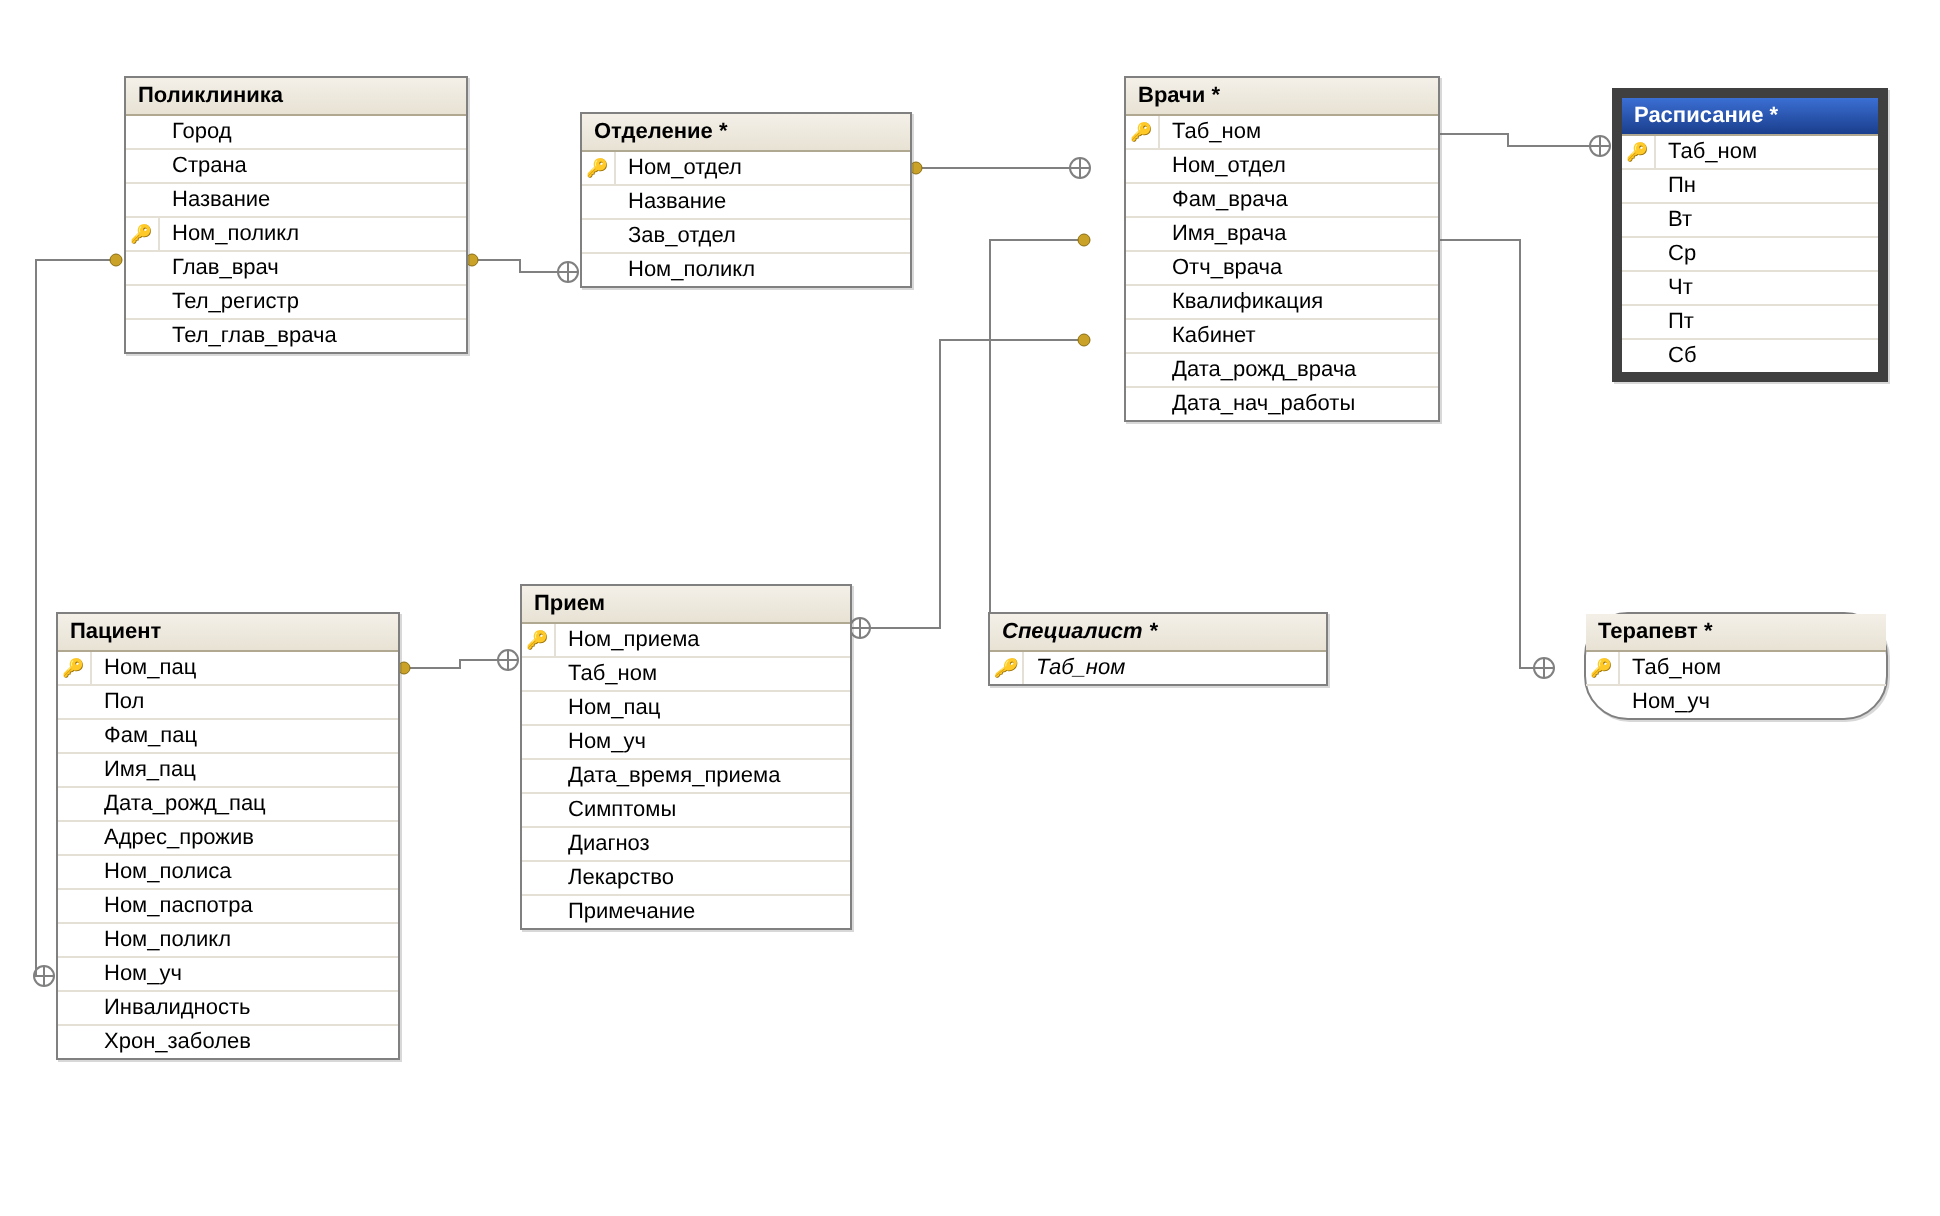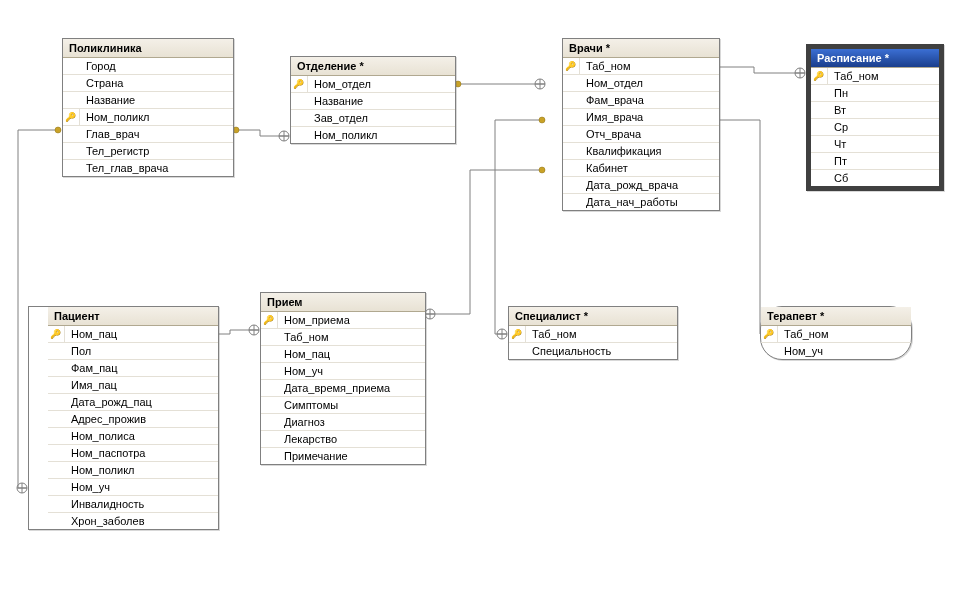--- a/index.html
+++ b/index.html
@@ -215,21 +215,21 @@
     </div>
     <div class="field-row">
       <div class="pk-cell"></div>
       <div class="field-name">Пт</div>
     </div>
     <div class="field-row">
       <div class="pk-cell"></div>
       <div class="field-name">Сб</div>
     </div>
   </div>
-<div class="table-box" style="left: 28px; top: 306px; width: 170px; padding-left: 19px;">
+<div class="table-box" style="left: 28px; top: 306px; width: 170px;">
     <div class="table-title">Пациент</div>
     <div class="field-row">
       <div class="pk-cell key">🔑</div>
       <div class="field-name">Ном_пац</div>
     </div>
     <div class="field-row">
       <div class="pk-cell"></div>
       <div class="field-name">Пол</div>
     </div>
     <div class="field-row">
@@ -305,32 +305,28 @@
     </div>
     <div class="field-row">
       <div class="pk-cell"></div>
       <div class="field-name">Лекарство</div>
     </div>
     <div class="field-row">
       <div class="pk-cell"></div>
       <div class="field-name">Примечание</div>
     </div>
   </div>
-<div class="table-box" style="left: 508px; top: 306px; width: 168px;">
+<div class="table-box" style="left: 494px; top: 306px; width: 168px; font-style: italic;">
     <div class="table-title">Специалист *</div>
     <div class="field-row">
       <div class="pk-cell key">🔑</div>
       <div class="field-name">Таб_ном</div>
     </div>
-    <div class="field-row">
-      <div class="pk-cell"></div>
-      <div class="field-name">Специальность</div>
-    </div>
-  </div>
-<div class="table-box" style="left: 760px; top: 306px; width: 150px; border-radius: 22px;">
+  </div>
+<div class="table-box" style="left: 792px; top: 306px; width: 150px; border-radius: 22px;">
     <div class="table-title">Терапевт *</div>
     <div class="field-row">
       <div class="pk-cell key">🔑</div>
       <div class="field-name">Таб_ном</div>
     </div>
     <div class="field-row">
       <div class="pk-cell"></div>
       <div class="field-name">Ном_уч</div>
     </div>
   </div>

